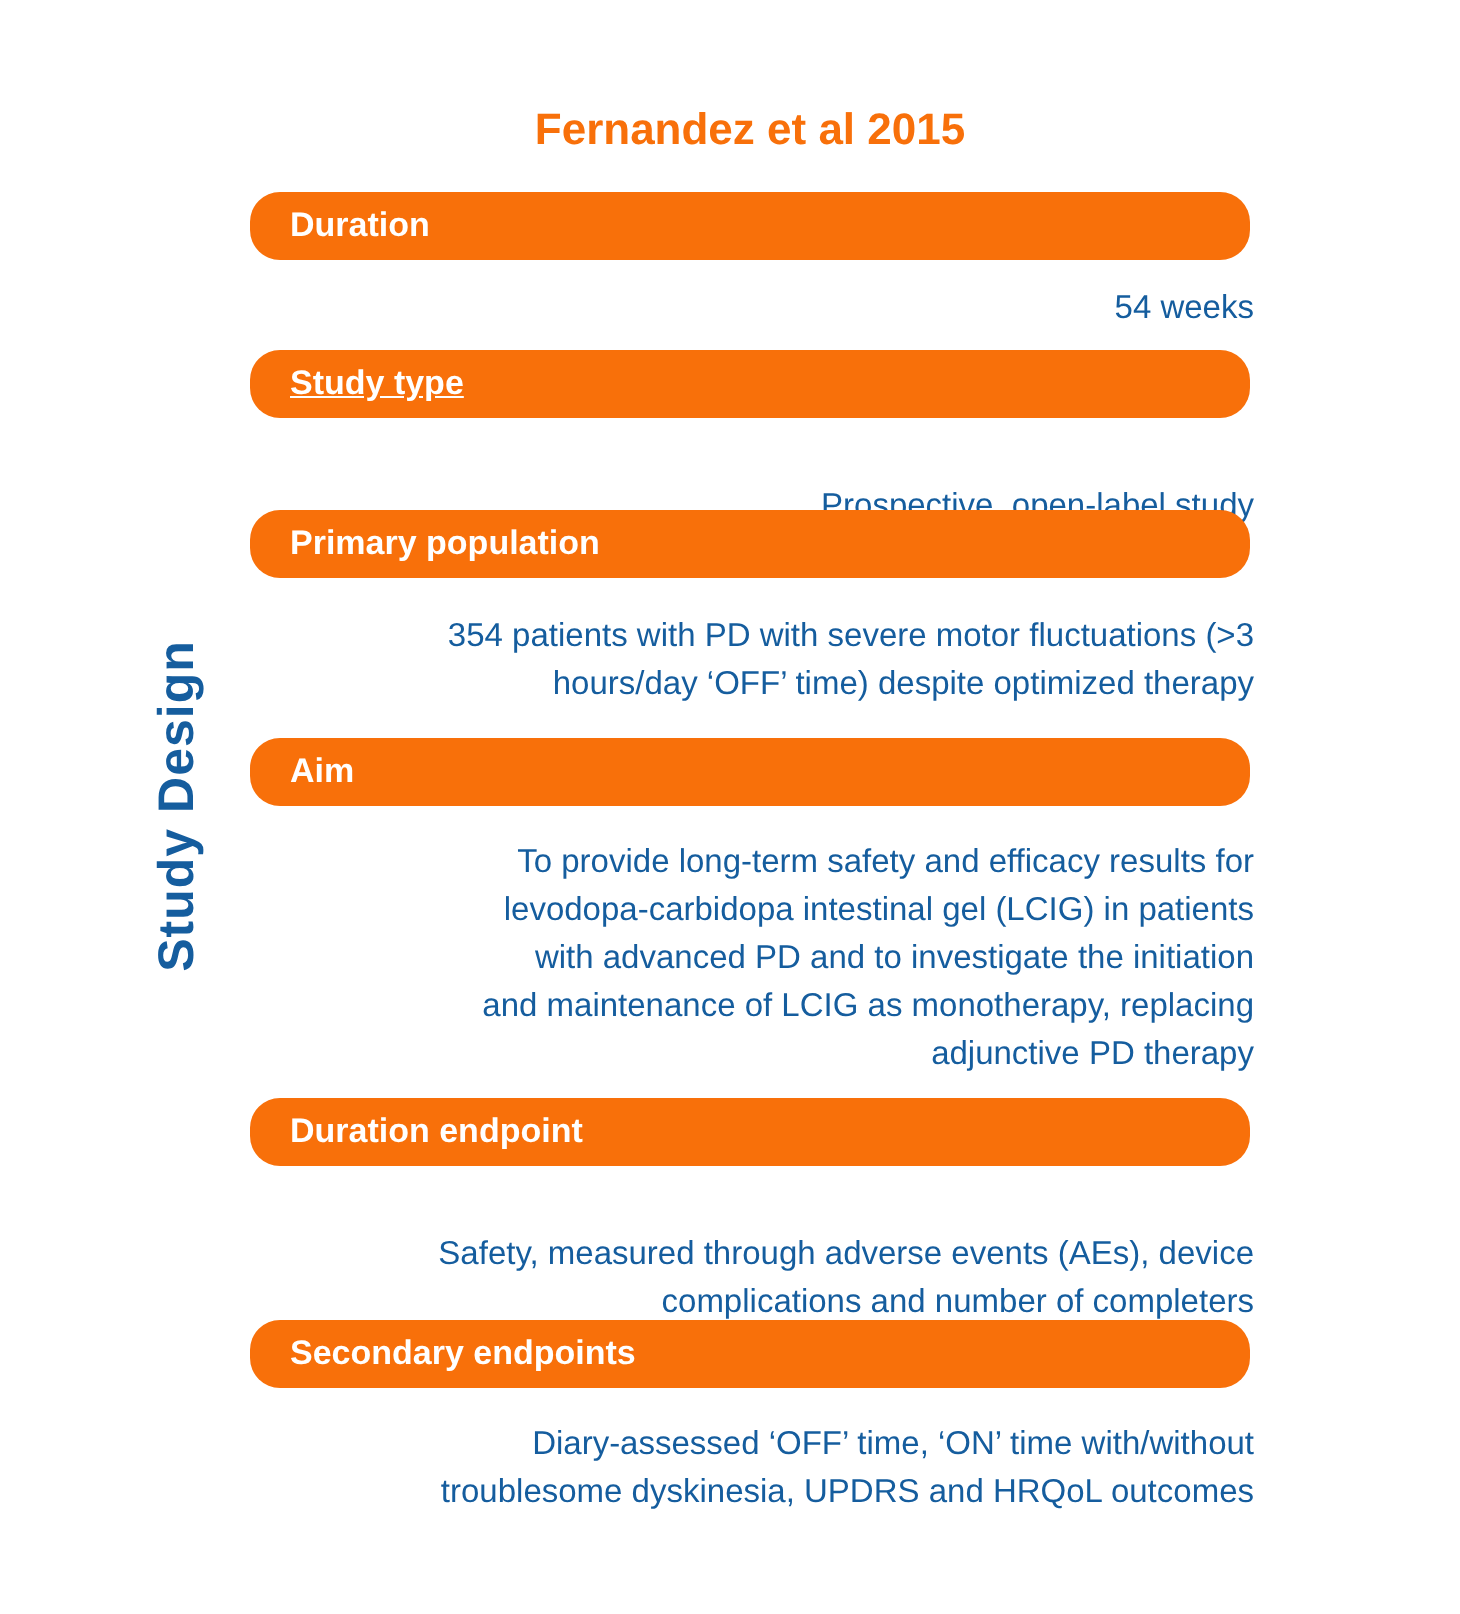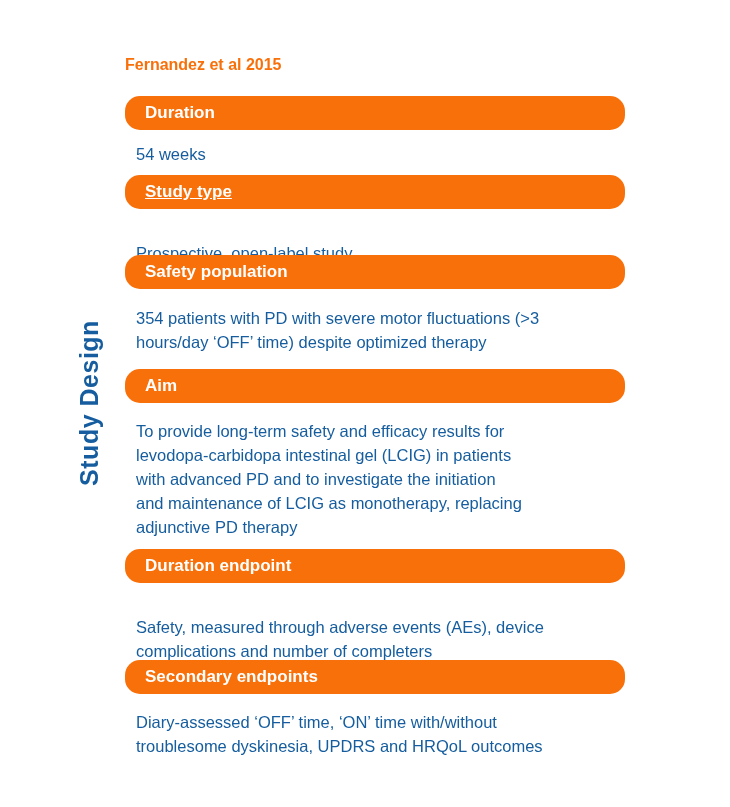--- a/index.html
+++ b/index.html
@@ -30,49 +30,51 @@
     font-weight: 700;
     letter-spacing: 0.5px;
   }
 
   .page-title {
     position: absolute;
     left: 125px;
     top: 52px;
     width: 500px;
     color: var(--orange);
-    font-size: 16px;
+    font-size: 22px;
     line-height: 26px;
     font-weight: 700;
+    text-align: center;
   }
 
   .section-header {
     position: absolute;
     left: 125px;
     width: 500px;
     height: 34px;
     background: var(--orange);
     color: var(--white);
     font-size: 17px;
     font-weight: 700;
     line-height: 34px;
     padding-left: 20px;
     border-radius: 15px;
   }
 
   .section-body {
     position: absolute;
-    left: 116px;
+    left: 127px;
     width: 500px;
     padding-left: 20px;
     color: var(--blue);
     font-size: 16.5px;
     line-height: 24px;
     font-weight: 400;
     white-space: pre-line;
+    text-align: right;
   }
 
   .hdr-0 { top: 96px; }  .bdy-0 { top: 142px; }
   .hdr-1 { top: 175px; text-decoration: underline; } .bdy-1 { top: 221px; margin-top: 20px; }
   .hdr-2 { top: 255px; } .bdy-2 { top: 306px; }
   .hdr-3 { top: 369px; } .bdy-3 { top: 419px; }
   .hdr-4 { top: 549px; } .bdy-4 { top: 599px; margin-top: 16px; }
   .hdr-5 { top: 660px; } .bdy-5 { top: 710px; }
 </style>
 </head>
@@ -83,21 +85,21 @@
   <div class="side-label">Study Design</div>
 
   <div class="page-title">Fernandez et al 2015</div>
 
   <div class="section-header hdr-0">Duration</div>
   <div class="section-body bdy-0">54 weeks</div>
 
   <div class="section-header hdr-1">Study type</div>
   <div class="section-body bdy-1">Prospective, open-label study</div>
 
-  <div class="section-header hdr-2">Safety population</div>
+  <div class="section-header hdr-2">Primary population</div>
   <div class="section-body bdy-2">354 patients with PD with severe motor fluctuations (&gt;3
 hours/day ‘OFF’ time) despite optimized therapy</div>
 
   <div class="section-header hdr-3">Aim</div>
   <div class="section-body bdy-3">To provide long-term safety and efficacy results for
 levodopa-carbidopa intestinal gel (LCIG) in patients
 with advanced PD and to investigate the initiation
 and maintenance of LCIG as monotherapy, replacing
 adjunctive PD therapy</div>
 

